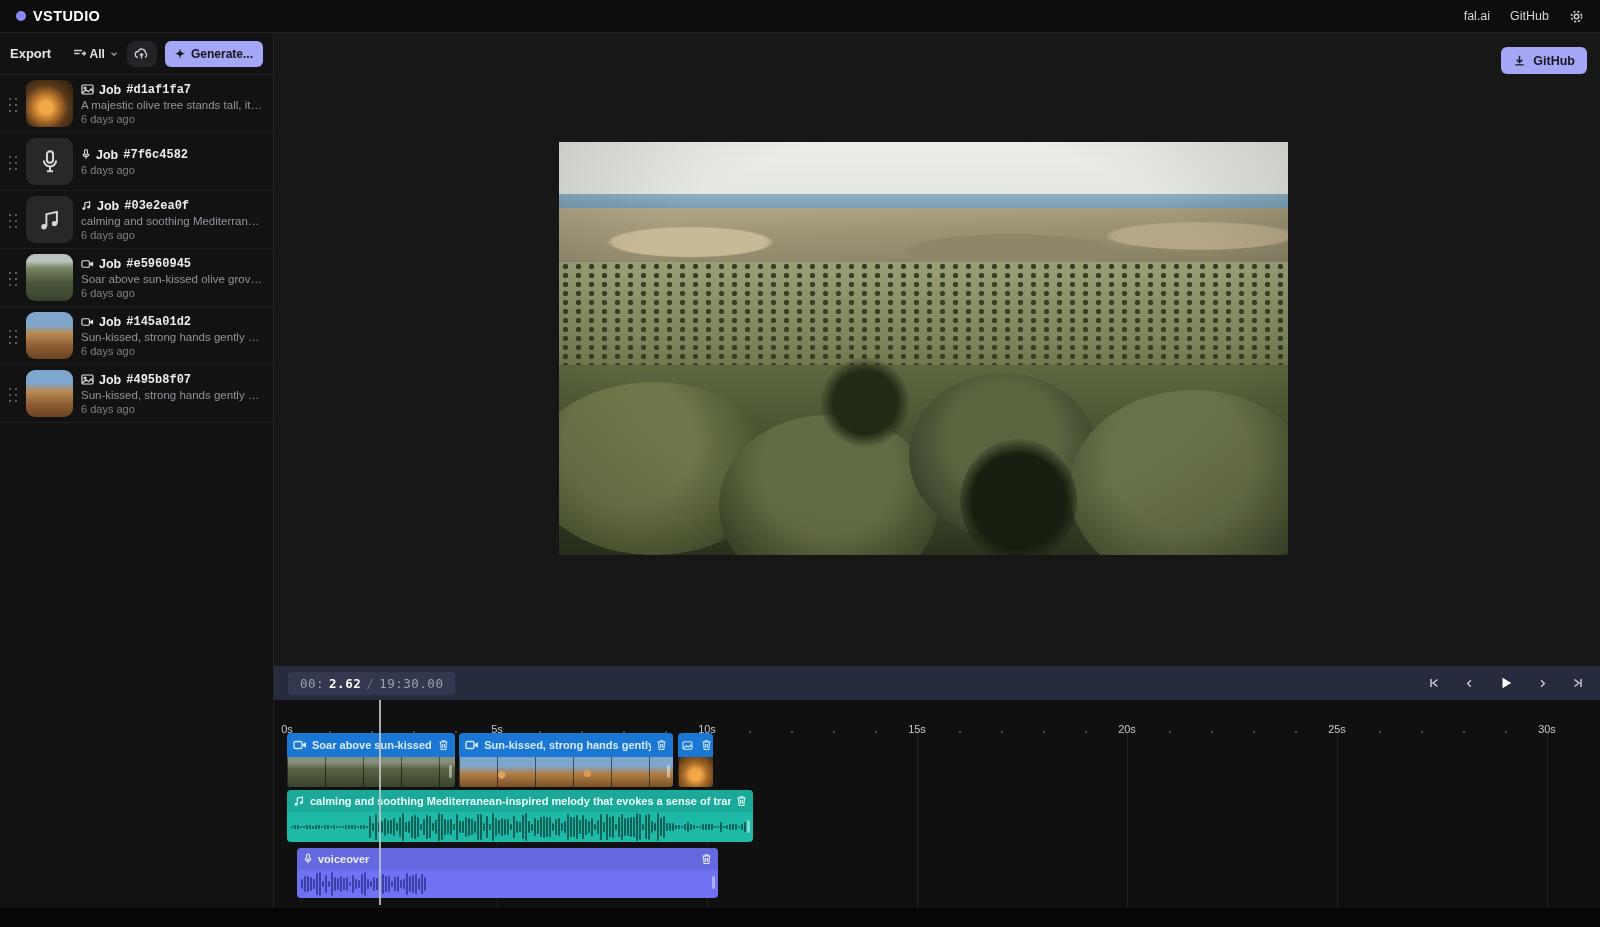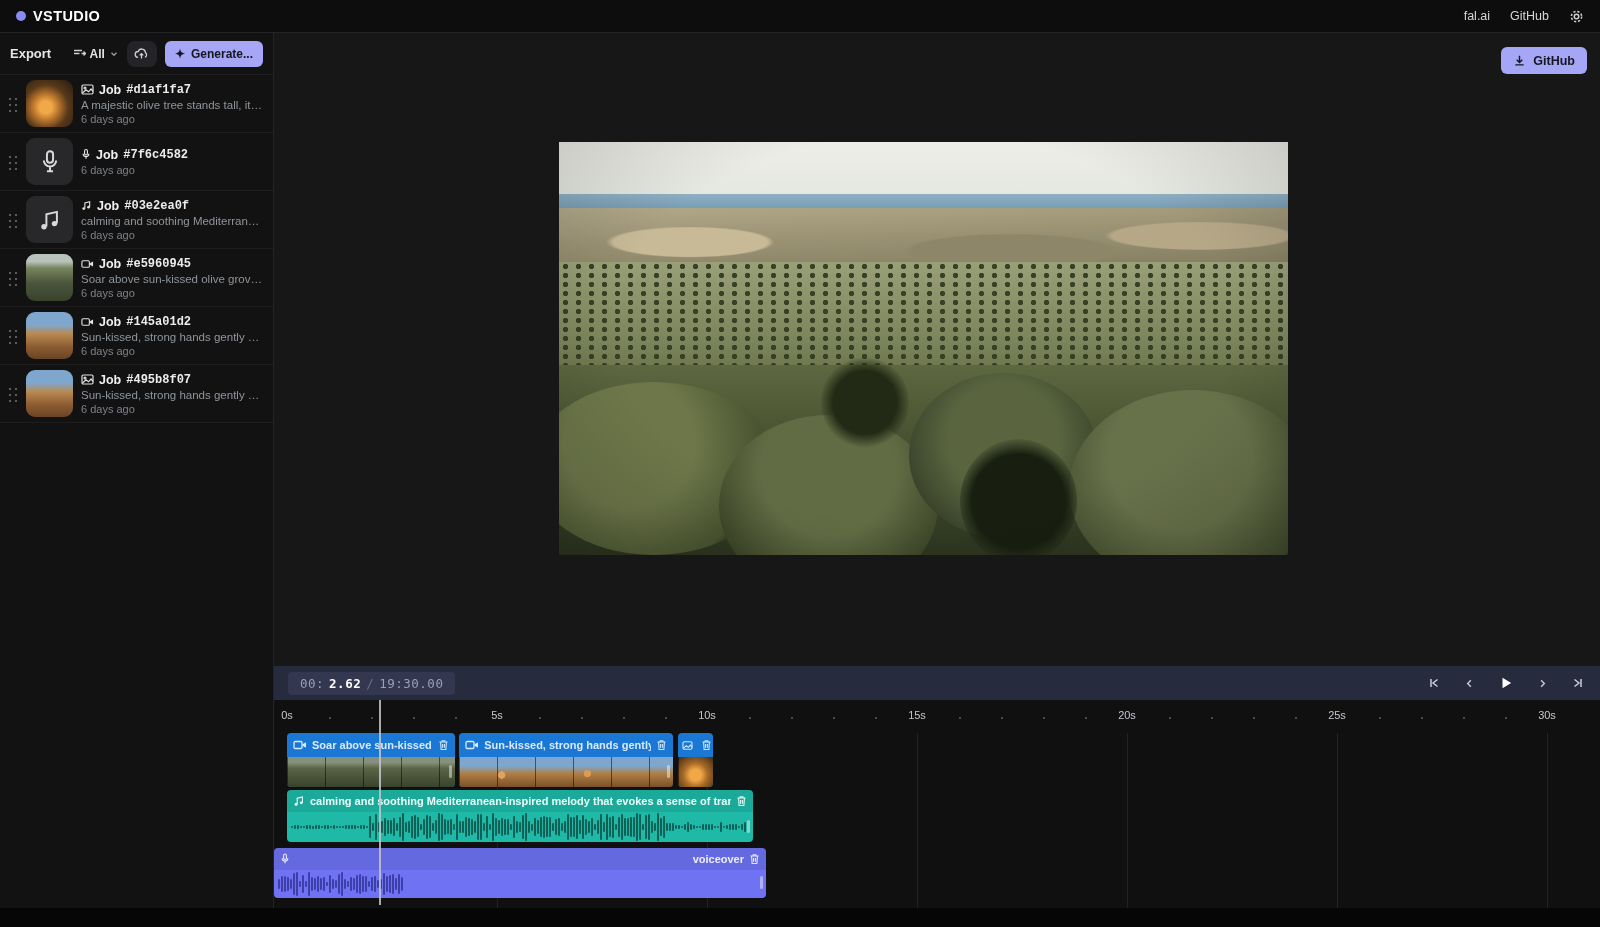--- a/index.html
+++ b/index.html
@@ -90,21 +90,21 @@
   .tl-toolbar { position:absolute; left:274px; top:666px; width:1326px; height:34px; background:#272b3e;
                 display:flex; align-items:center; justify-content:space-between; padding:0 14px; z-index:20; }
   .timebox { background:#333850; border-radius:4px; padding:4px 12px; font-family:"DejaVu Sans Mono", monospace;
              font-size:12.5px; letter-spacing:.5px; display:flex; gap:5px; align-items:center; }
   .t-dim { color:#9aa0b4; } .t-cur { color:#ffffff; font-weight:700; } .t-sep { color:#6b7188; }
   .transport { display:flex; align-items:center; gap:20px; }
   .tr-btn { background:none; border:none; color:#c9ccd6; cursor:pointer; display:flex; align-items:center; padding:2px; }
 
   
   .tl-body { position:absolute; left:274px; top:700px; width:1326px; height:208px; background:#101010; overflow:hidden; }
-  .ruler { position:absolute; left:0; top:2px; width:100%; height:33px; cursor:pointer;text-decoration:underline; }
+  .ruler { position:absolute; left:0; top:16px; width:100%; height:33px; cursor:pointer;text-decoration:underline; }
   .ruler-label { position:absolute; top:7px; transform:translateX(-50%); color:#c6c6cd; font-size:11px; }
   .ruler-dot { position:absolute; top:15px; width:2px; height:2px; border-radius:50%; background:#5c5c66; }
   .gridline { position:absolute; top:33px; bottom:0; width:1px; background:#232327; }
   .playhead { position:absolute; top:0; width:1.5px; height:205px; background:#c3c7cc; opacity:.85; z-index:10; cursor:ew-resize; }
 
   .track-row { position:absolute; left:0; width:100%; }
   .row-video { top:33px; height:54px; }
   .row-music { top:90px; height:52px; }
   .row-voice { top:148px; height:50px; }
 
@@ -673,21 +673,21 @@
             <i style="height: 5.06993px;"></i>
             <i style="height: 2.86088px;"></i>
             <i style="height: 5.45589px;"></i>
             <i style="height: 10.3018px;"></i>
           </div>
         <div class="resize-handle"></div>
       </div>
     </div>
 
     <div class="track-row row-voice">
-      <div class="clip audio-clip voice-clip" style="left: 0; width: 492px; text-align: right;">
+      <div class="clip audio-clip voice-clip" style="left: 23px; width: 421px;">
         <div class="clip-head">
           <span>
             <svg width="10" height="12" viewBox="0 0 14 17" fill="none" stroke="currentColor" stroke-width="1.5">
                 <rect x="5" y="1.5" width="4" height="7.5" rx="2"></rect>
                 <path d="M3 7.5a4 4 0 0 0 8 0M7 11.5v3"></path>
               </svg>
           </span>
           <span class="clip-label">voiceover</span>
           <span class="clip-trash">
             <svg width="11" height="12" viewBox="0 0 12 13" fill="none" stroke="currentColor" stroke-width="1.2">

